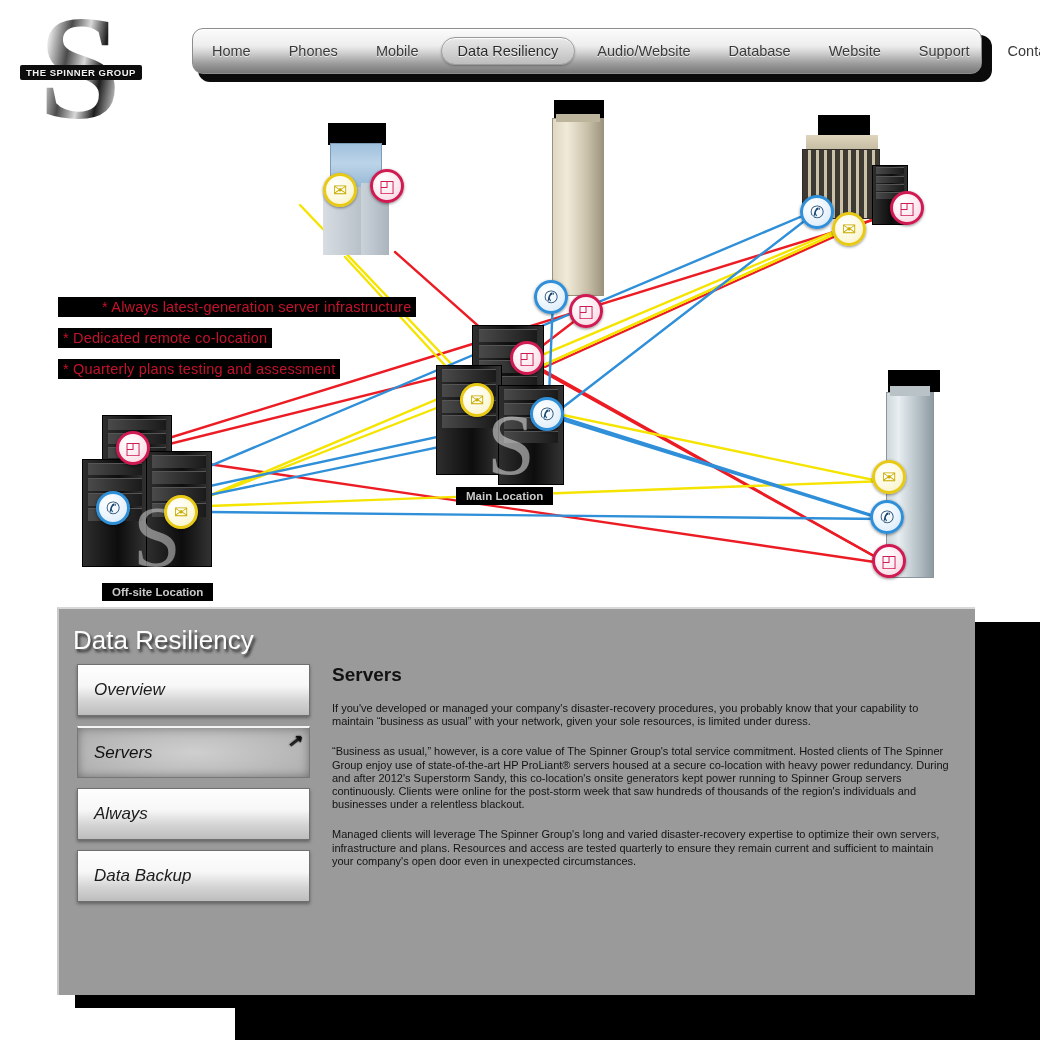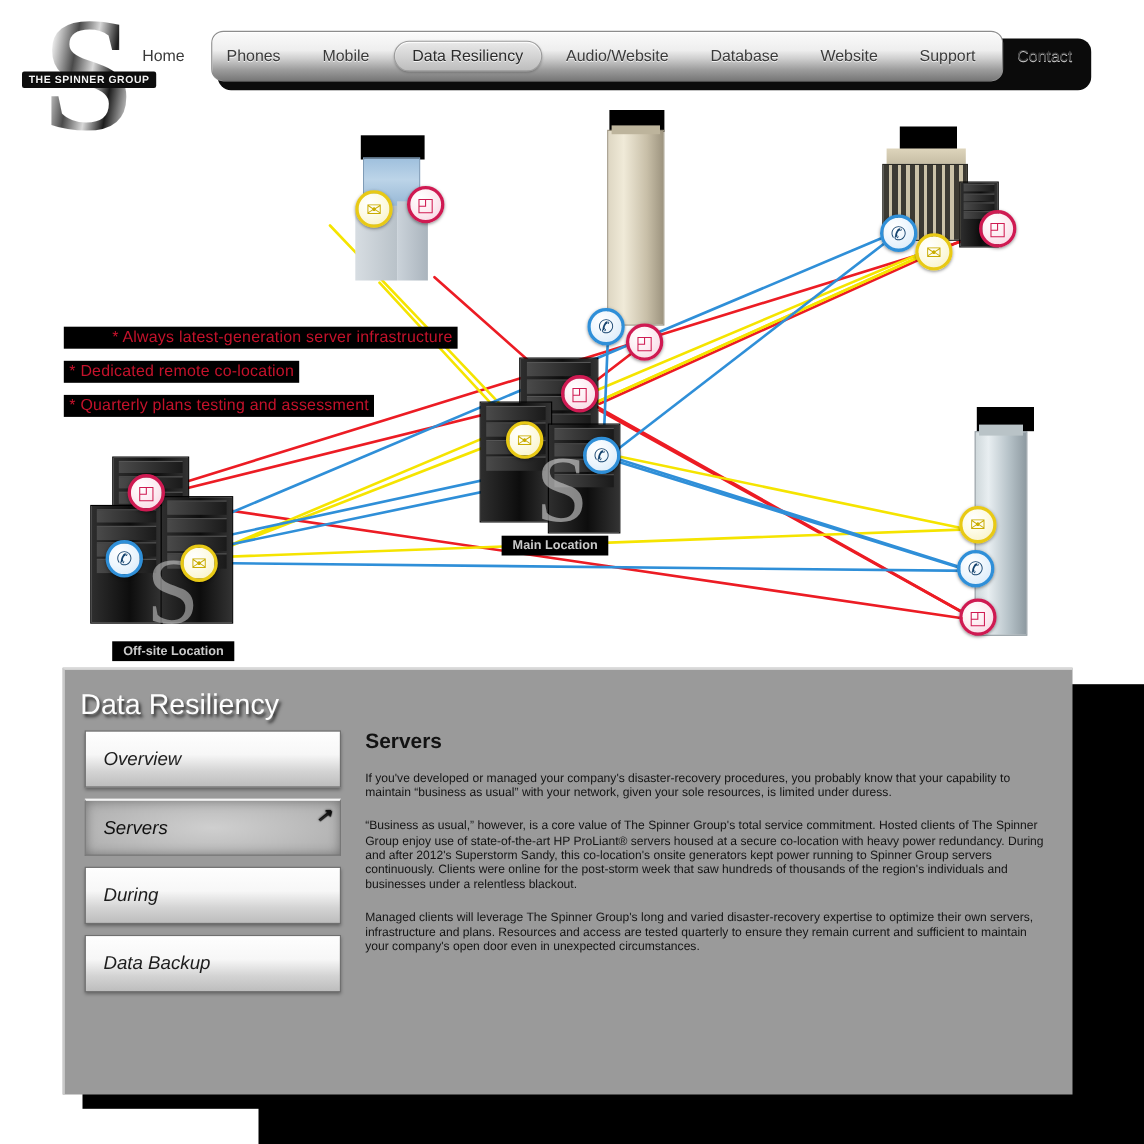--- a/index.html
+++ b/index.html
@@ -37,25 +37,25 @@
     border-radius:2px; text-shadow:0 1px 0 #000;
   }
 
   
   #nav-wrap { position:absolute; left:192px; top:28px; width:800px; height:54px; }
   #nav-shadow{
     position:absolute; left:6px; top:7px; width:794px; height:47px;
     background:#0b0b0b; border-radius:12px;
   }
   #nav-bar{
-    position:absolute; left:0; top:0; width:720px; height:46px;
+    position:absolute; left:0; top:0; width:790px; height:46px;
     border-radius:11px;
     background:linear-gradient(180deg,#fbfbfb 0%,#eeeeee 38%,#cfcfcf 55%,#9d9d9d 78%,#787878 100%);
     border:1px solid #8d8d8d;
-    display:flex; align-items:center; justify-content:center;
+    display:flex; align-items:center; justify-content:flex-start;
     box-shadow:inset 0 1px 0 #fff;
   }
   .nav-item{
     font-size:14.5px; color:#3a3a3a; padding:5px 16px; margin:0 3px;
     white-space:nowrap; cursor:pointer; border-radius:14px;
     text-shadow:0 1px 0 rgba(255,255,255,.8);
   }
   .nav-item.active{
     border:1px solid #9b9b9b;
     background:linear-gradient(180deg,#e9e9e9 0%,#d4d4d4 50%,#bdbdbd 100%);
@@ -356,21 +356,21 @@
 
     <div id="side-menu">
       <div class="side-btn">
         <span>Overview</span>
       </div>
       <div class="side-btn selected">
         <span>Servers</span>
         <span class="cursor-arrow">↗</span>
       </div>
       <div class="side-btn">
-        <span>During</span>
+        <span>Always</span>
       </div>
       <div class="side-btn">
         <span>Data Backup</span>
       </div>
     </div>
 
     <div id="article">
       <h2>Servers</h2>
       <p>If you've developed or managed your company's disaster-recovery procedures, you probably know that your capability to maintain “business as usual” with your network, given your sole resources, is limited under duress.</p>
       <p>“Business as usual,” however, is a core value of The Spinner Group's total service commitment. Hosted clients of The Spinner Group enjoy use of state-of-the-art HP ProLiant® servers housed at a secure co-location with heavy power redundancy.  During and after 2012's Superstorm Sandy, this co-location's onsite generators kept power running to Spinner Group servers continuously.  Clients were online for the post-storm week that saw hundreds of thousands of the region's individuals and businesses under a relentless blackout.</p>

